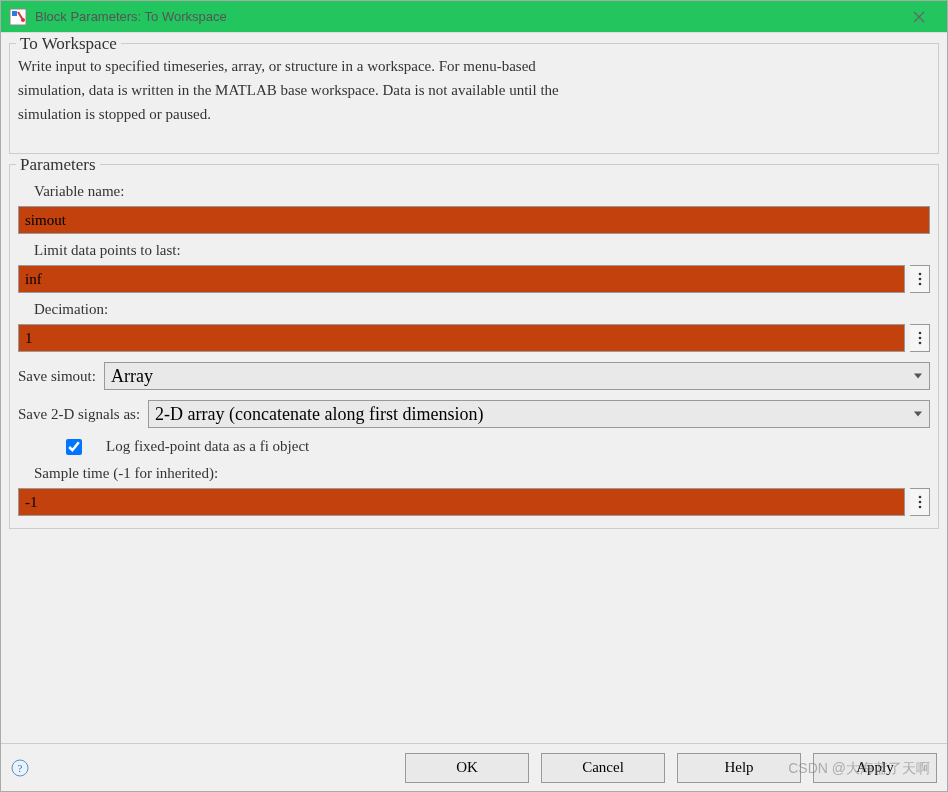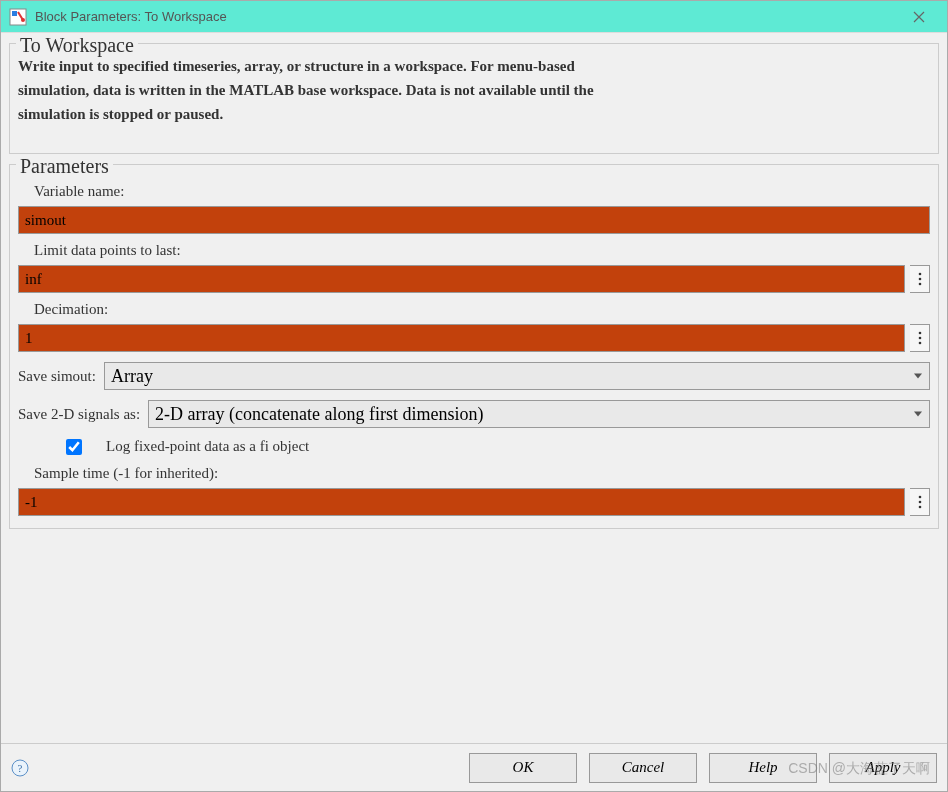--- a/index.html
+++ b/index.html
@@ -15,21 +15,21 @@
 .window {
   width: 948px;
   height: 792px;
   background: #f0f0f0;
   border: 1px solid #aaa;
   display: flex;
   flex-direction: column;
 }
 .titlebar {
   height: 32px;
-  background: #5eead4;
+  background: #22c55e;
   border-bottom: 1px solid #ddd;
   display: flex;
   align-items: center;
   padding: 0 8px;
 }
 .titlebar .icon {
   width: 18px; height: 18px;
   margin-right: 8px;
 }
 .titlebar .title {
@@ -54,23 +54,23 @@
   margin: 6px 0 10px 0;
   padding: 10px 8px 12px 8px;
   position: relative;
 }
 .groupbox .legend {
   position: absolute;
   top: -10px;
   left: 6px;
   background: #f0f0f0;
   padding: 0 4px;
-  font-size: 20px;
-}
-.desc p { margin: 2px 0; line-height: 1.45; font-weight: bold; }
+  font-size: 17px;
+}
+.desc p { margin: 2px 0; line-height: 1.45; }
 .desc .gap { height: 14px; }
 .field-label { margin: 8px 0 6px 16px; }
 .text-input {
   width: 100%;
   height: 28px;
   border: 1px solid #999;
   background: #c2410c;
   font-family: inherit;
   font-size: 15px;
   padding: 2px 6px;
@@ -145,28 +145,27 @@
   align-items: center;
   padding: 0 10px;
   gap: 12px;
 }
 .footer .help-icon {
   width: 18px; height: 18px;
   cursor: pointer;
 }
 .footer .spacer { flex: 1; }
 .footer button {
-  width: 108px;
+  width: 124px;
   height: 30px;
   border: 1px solid #999;
   background: #e9e9e9;
   font-family: inherit;
   font-size: 15px;
   cursor: pointer;
-  font-style: italic;
 }
 .watermark {
   position: absolute;
   right: 18px;
   bottom: 14px;
   font-family: "Microsoft YaHei", Arial, sans-serif;
   font-size: 14px;
   color: rgba(120,120,120,0.55);
   pointer-events: none;
 }

